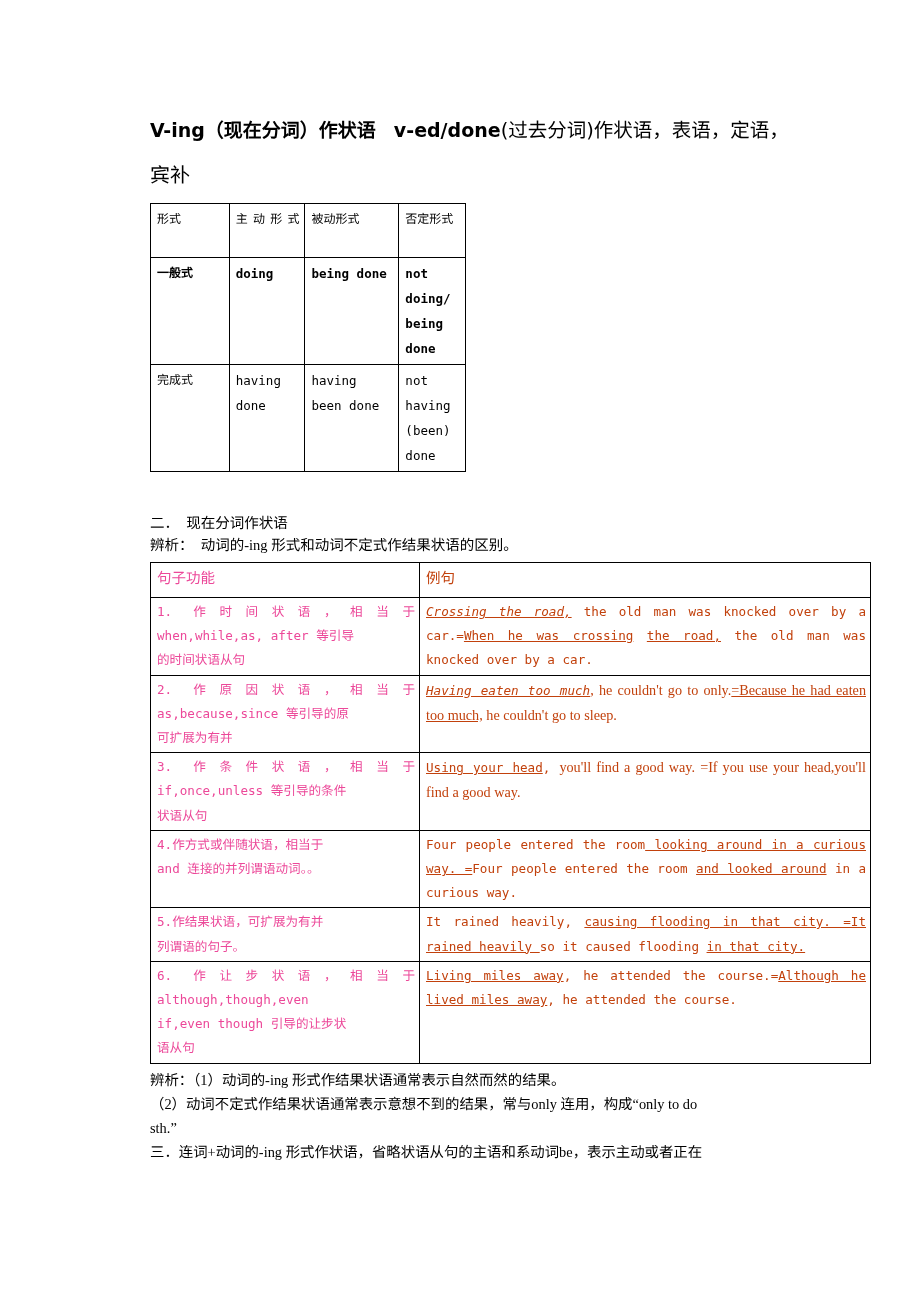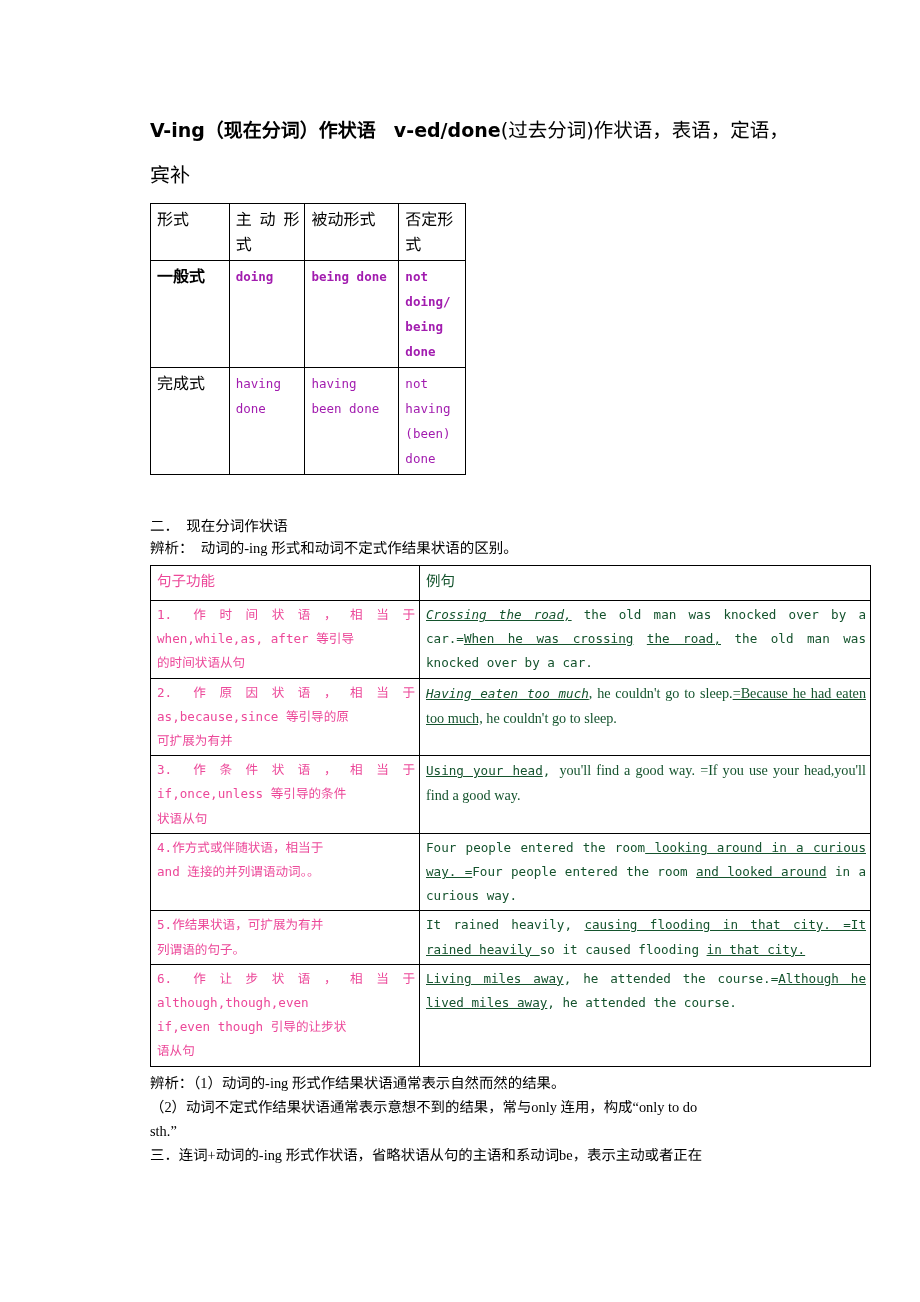--- a/index.html
+++ b/index.html
@@ -85,31 +85,31 @@
     border: 1px solid #000000;
     vertical-align: top;
     padding: 3px 5px 3px 6px;
   }
 
   #forms-table {
     width: 316px;
     margin-top: 6px;
   }
   #forms-table td {
-    font-size: 16px;
+    font-size: 12px;
     line-height: 25px;
   }
   #forms-table td.cn {
     font-family: "Liberation Serif", "DejaVu Serif", serif;
   }
   #forms-table td.en {
     font-family: "DejaVu Sans Mono", "Liberation Mono", monospace;
     font-size: 12.5px;
     line-height: 25px;
-    color: #a21caf;
+    color: #000000;
   }
   .justify-cn {
     text-align: justify;
     text-align-last: justify;
   }
   .c1 { width: 78px; }
   .c2 { width: 75px; }
   .c3 { width: 93px; }
   .c4 { width: 66px; }
 
@@ -130,21 +130,21 @@
     font-family: "DejaVu Sans Mono", "Liberation Mono", monospace;
     font-size: 12.6px;
     line-height: 24.2px;
     color: #ec4899;
   }
   #usage-table td.ex {
     width: 440px;
     font-family: "DejaVu Sans Mono", "Liberation Mono", monospace;
     font-size: 12.6px;
     line-height: 24.2px;
-    color: #14532d;
+    color: #c2410c;
   }
   #usage-table td.head {
     font-family: "Liberation Serif", "DejaVu Serif", serif;
     font-size: 14.5px;
     line-height: 26px;
     height: 30px;
   }
   .spread {
     text-align: justify;
     text-align-last: justify;
@@ -227,21 +227,21 @@
               <div>的时间状语从句</div>
             </td>
             <td class="ex ex-just"><span class="iu">Crossing the road,</span><span> the old man was knocked over by a car.=</span><span class="u">When he was crossing</span><span> </span><span class="u">the road,</span><span> the old man was knocked over by a car.</span></td>
           </tr>
           <tr>
             <td class="fn">
               <div class="spread">2. 作原因状语，相当于</div>
               <div>as,because,since 等引导的原</div>
               <div>可扩展为有并</div>
             </td>
-            <td class="ex ex-just"><span class="iu">Having eaten too much</span><span class="serif-ex">, he couldn't go to sleep.</span><span class="serif-ex u">=Because he had eaten too much,</span><span class="serif-ex"> he couldn't go to sleep.</span></td>
+            <td class="ex ex-just"><span class="iu">Having eaten too much</span><span class="serif-ex">, he couldn't go to only.</span><span class="serif-ex u">=Because he had eaten too much,</span><span class="serif-ex"> he couldn't go to sleep.</span></td>
           </tr>
           <tr>
             <td class="fn">
               <div class="spread">3. 作条件状语，相当于</div>
               <div>if,once,unless 等引导的条件</div>
               <div>状语从句</div>
             </td>
             <td class="ex ex-just"><span class="u">Using your head</span><span>,  </span><span class="serif-ex">you'll find a good way. =If you use your head,you'll find a good way.</span></td>
           </tr>
           <tr>

